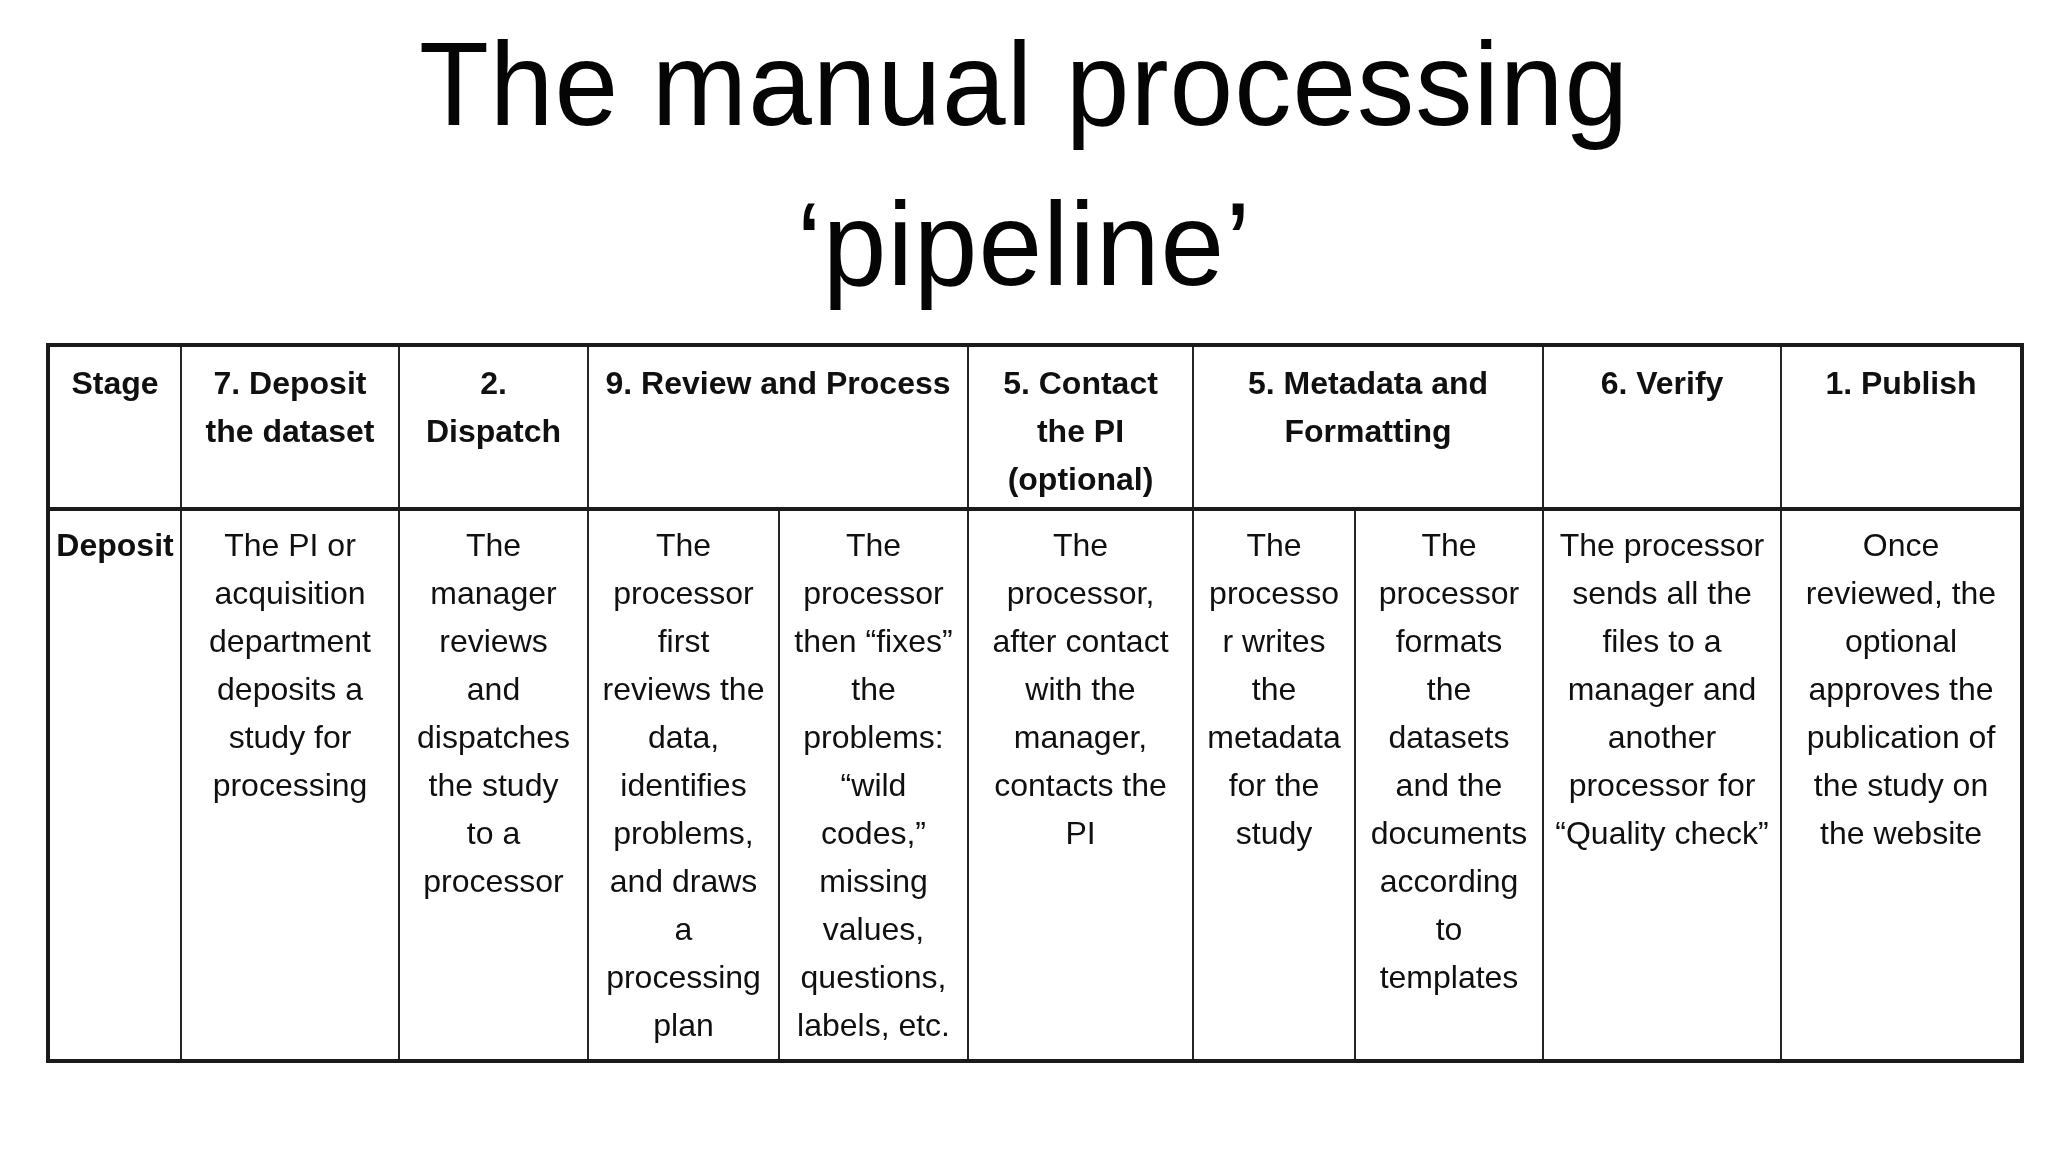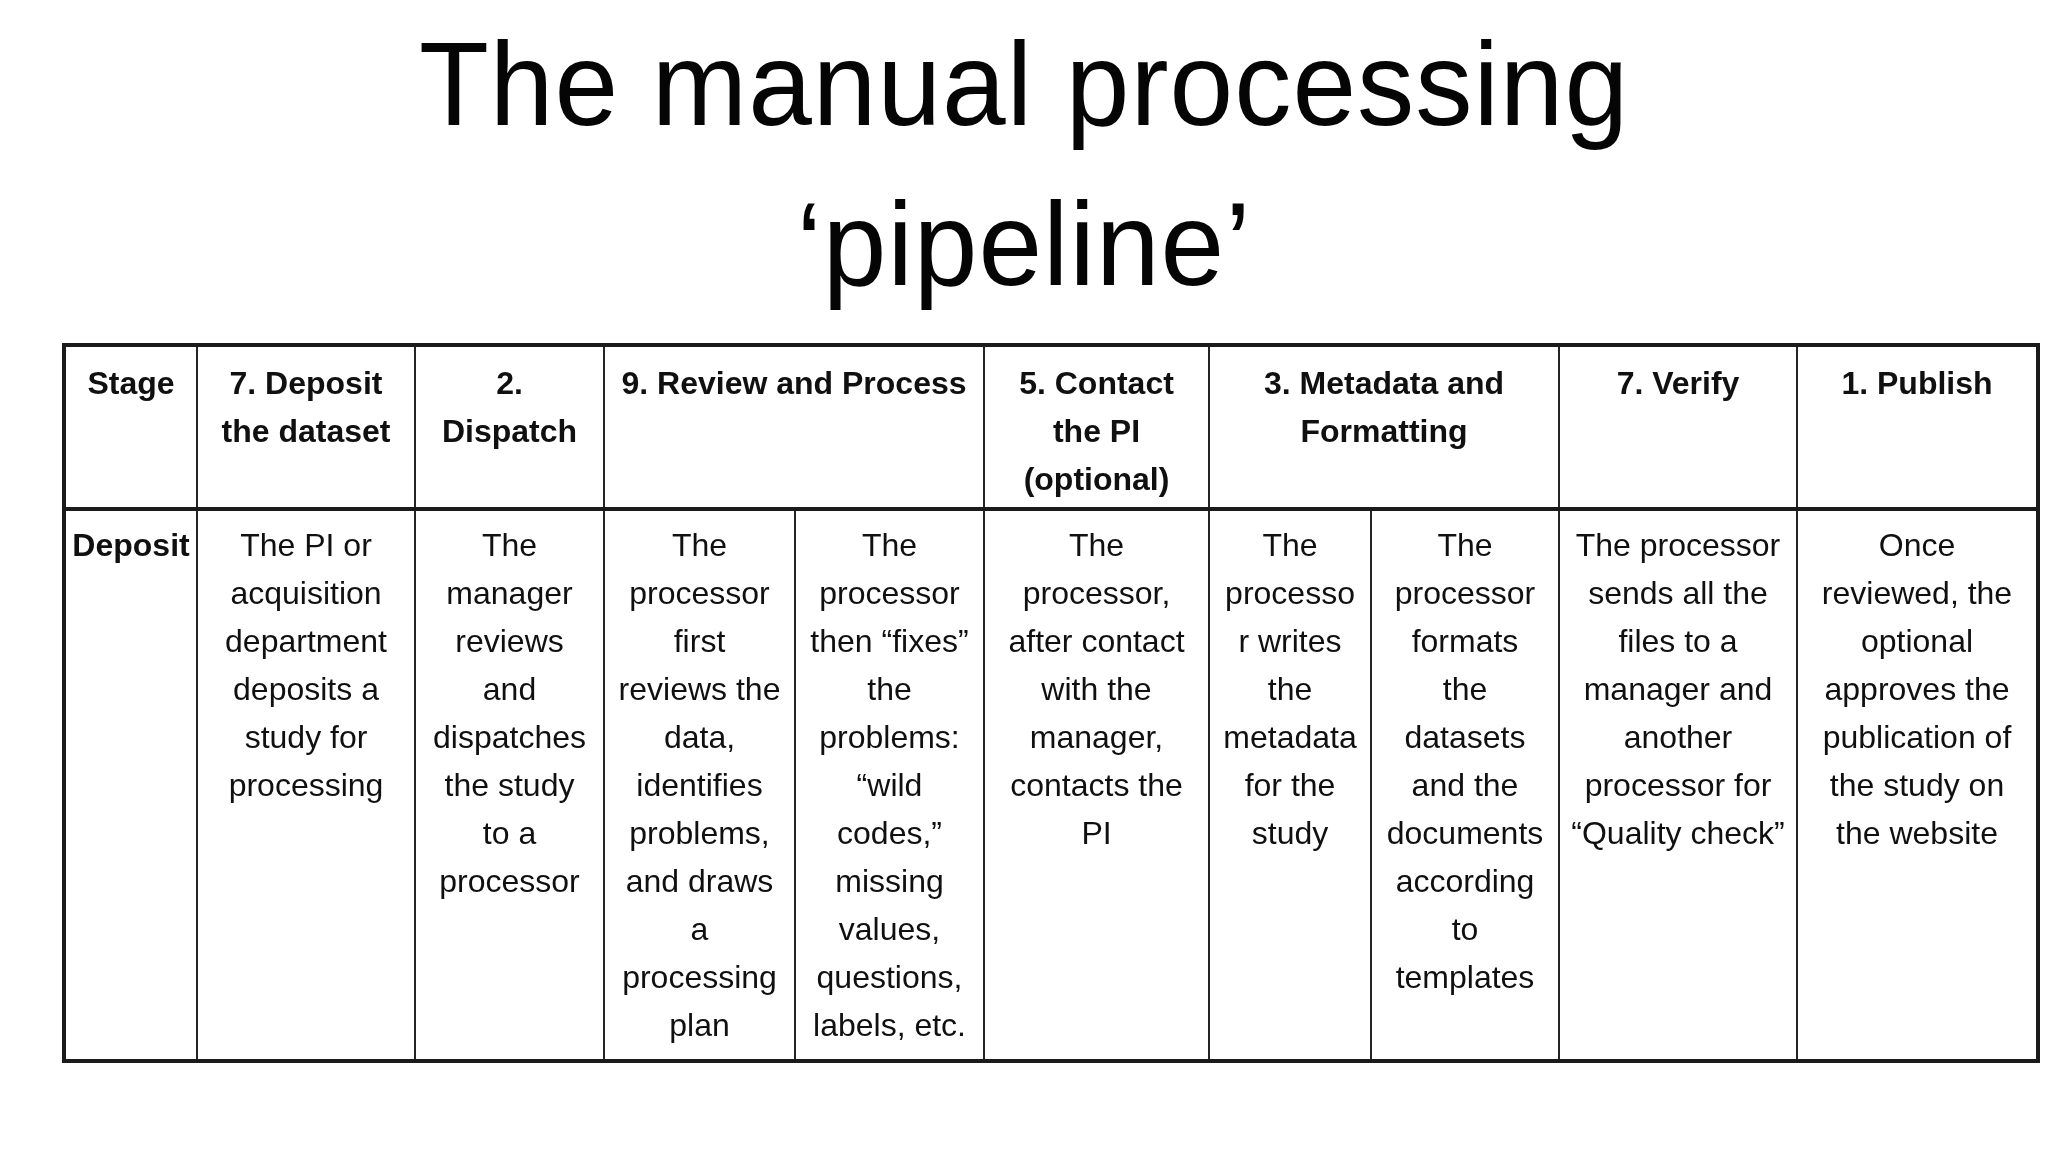--- a/index.html
+++ b/index.html
@@ -25,21 +25,21 @@
     line-height: 160px;
     font-weight: 400;
     letter-spacing: 1px;
     color: #050505;
     white-space: pre-line;
     transform: scaleX(0.97);
     transform-origin: center top;
   }
   table.pipeline {
     position: absolute;
-    left: 62px;
+    left: 46px;
     top: 343px;
     width: 1974px;
     border-collapse: collapse;
     table-layout: fixed;
     border: 4px solid #1b1b1b;
     background: #ffffff;
   }
   table.pipeline th,
   table.pipeline td {
     border: 2px solid #242424;
@@ -86,23 +86,23 @@
     <tr class="header-row">
       <th>Stage</th>
       <th>7. Deposit
 the dataset</th>
       <th>2.
 Dispatch</th>
       <th colspan="2">9. Review and Process</th>
       <th>5. Contact
 the PI
 (optional)</th>
-      <th colspan="2">3. Metadata and
+      <th colspan="2">5. Metadata and
 Formatting</th>
-      <th>7. Verify</th>
+      <th>6. Verify</th>
       <th>1. Publish</th>
     </tr>
   </thead>
   <tbody>
     <tr class="action-row">
       <td class="row-label">Deposit</td>
       <td>The PI or
 acquisition
 department
 deposits a

